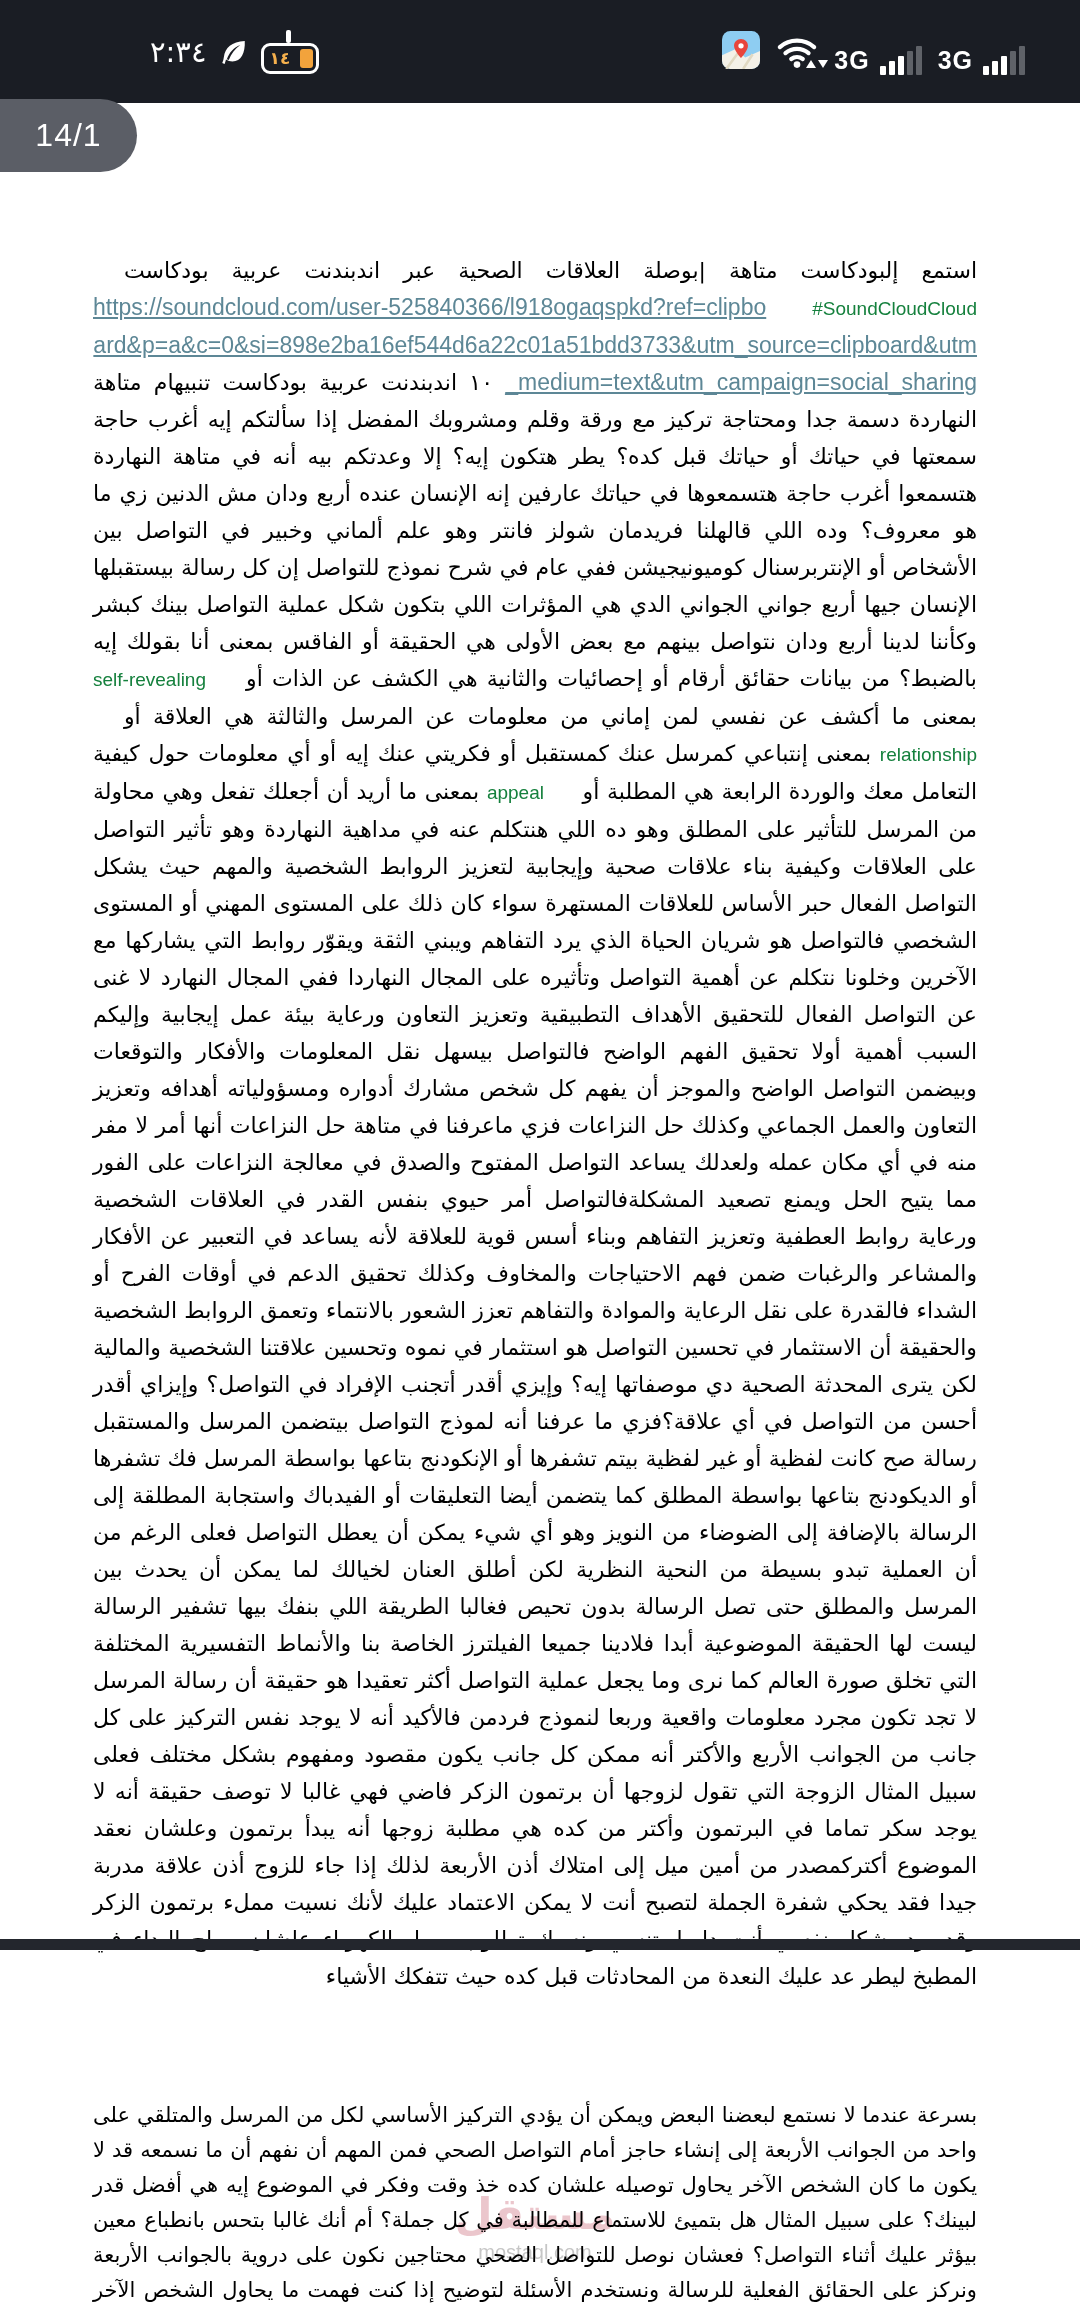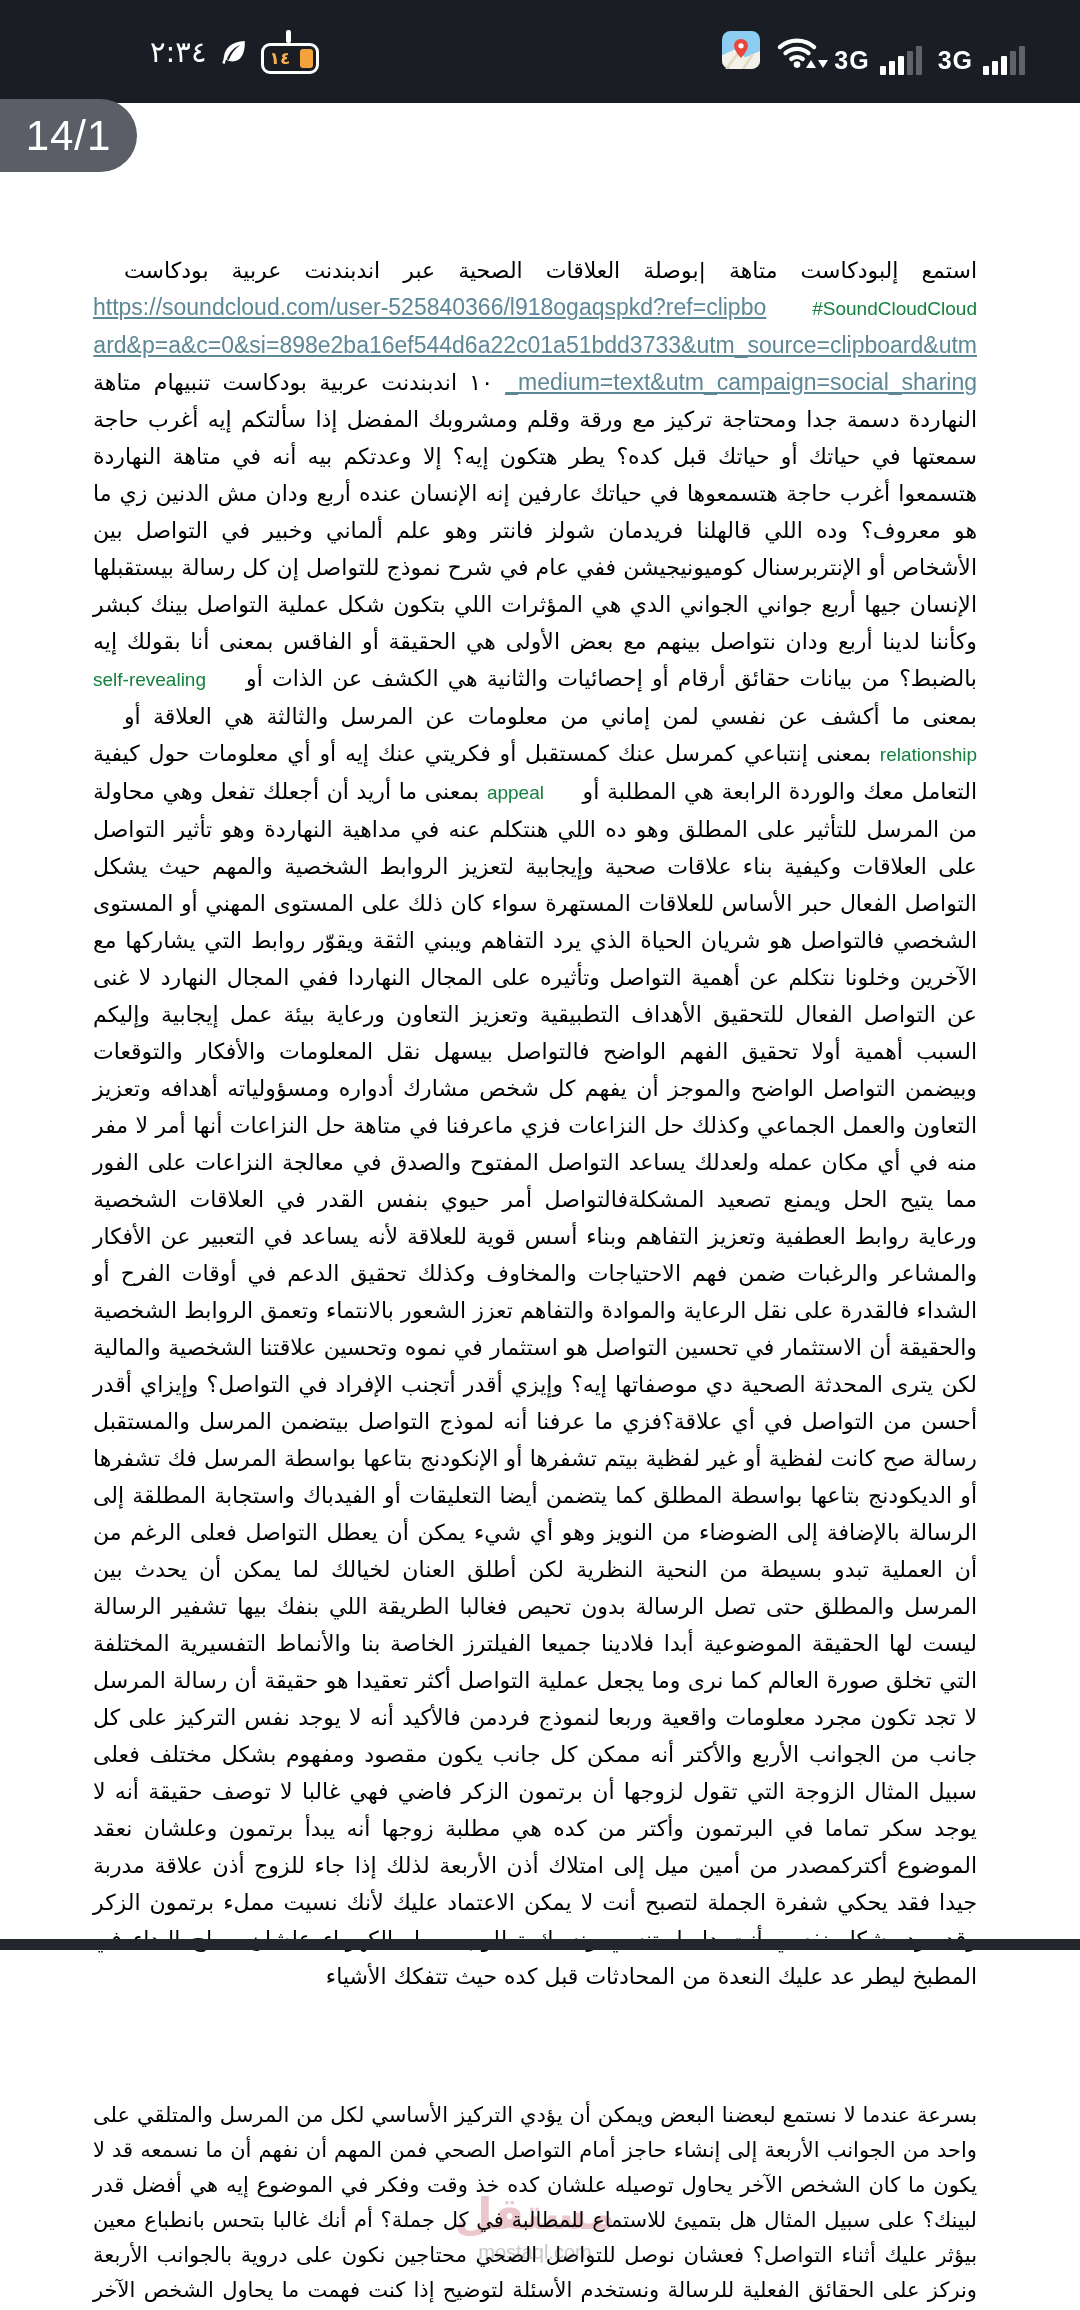--- a/index.html
+++ b/index.html
@@ -32,21 +32,21 @@
   .bars span{width:6px;border-radius:1px;background:#fff;}
   .bars span:nth-child(1){height:9px;}
   .bars span:nth-child(2){height:14px;}
   .bars span:nth-child(3){height:19px;}
   .bars span:nth-child(4){height:24px;background:var(--bars-inactive);}
   .bars span:nth-child(5){height:29px;background:var(--bars-inactive);}
 
   
   .page-tab{position:absolute;left:0;top:99px;width:137px;height:73px;background:var(--tab-bg);
     border-radius:0 37px 37px 0;display:flex;align-items:center;justify-content:center;
-    color:#fff;font-size:42px;letter-spacing:1px;}
+    color:#fff;font-size:32px;letter-spacing:1px;}
 
   
   .doc-p1{position:absolute;right:103px;left:93px;top:252px;direction:rtl;
     font-family:"DejaVu Sans",sans-serif;font-size:22px;line-height:37px;color:#000;
     text-align:justify;overflow-wrap:break-word;}
   .seg-arabic{unicode-bidi:plaintext;margin-left:31px;}
   .seg-latin{direction:ltr;unicode-bidi:isolate;font-family:Liberation Sans, sans-serif;font-size:19px;color:#15803d;}
   .seg-link{direction:ltr;unicode-bidi:isolate;font-family:"Liberation Sans","DejaVu Sans",sans-serif;font-size:23px;
     color:var(--link);text-decoration:underline;word-break:break-all;cursor:pointer;}
   .doc-p2{position:absolute;right:103px;left:93px;top:2098px;direction:rtl;

